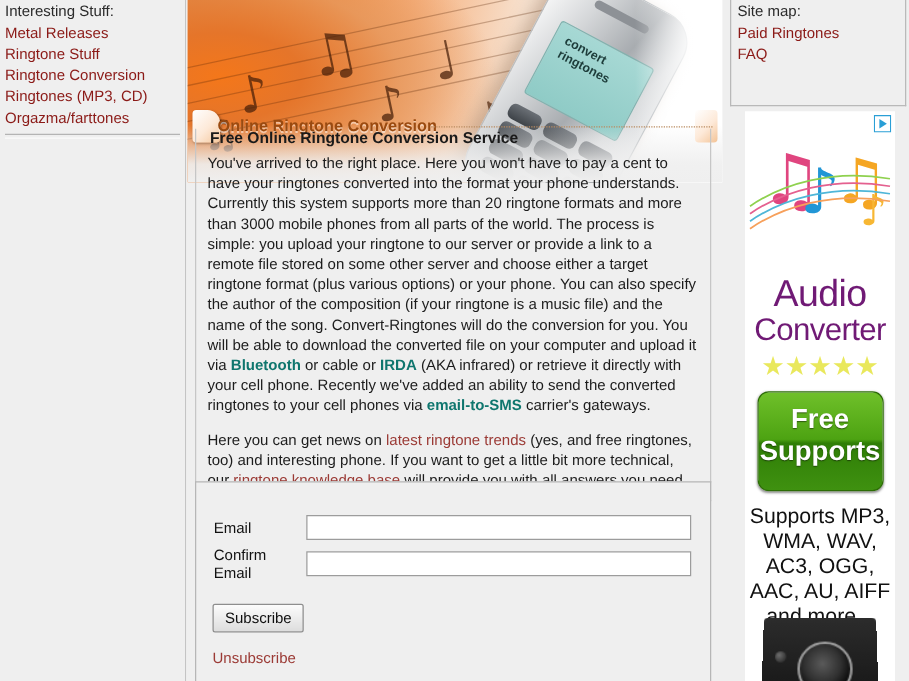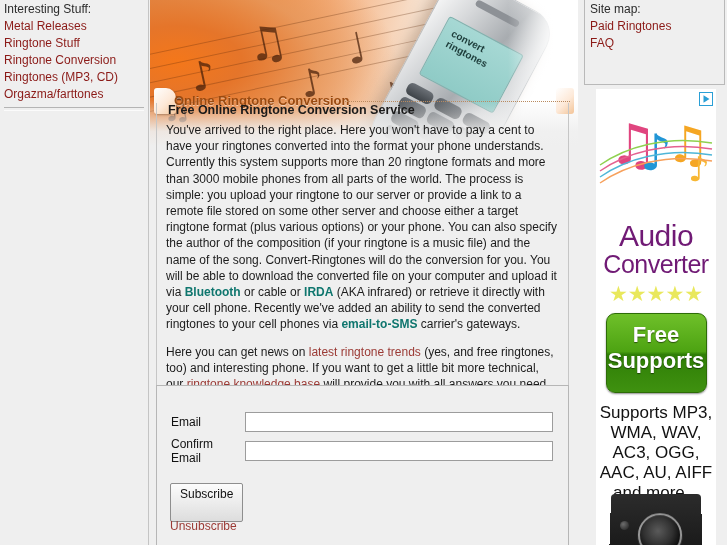--- a/index.html
+++ b/index.html
@@ -374,21 +374,21 @@
     background: #ffffff;
     font-family: "Liberation Sans", sans-serif;
     font-size: 12px;
     padding: 0 3px;
     box-sizing: border-box;
     color: #111;
   }
   #subscribe-button {
     position: absolute;
     left: 13px; top: 97px;
-    padding: 3px 9px 20px 9px;
+    padding: 3px 9px 4px 9px;
     font-family: "Liberation Sans", sans-serif;
     font-size: 12px;
     color: #101010;
     background: linear-gradient(#fcfcfc, #dddddd);
     border: 1px solid #8e8e8e;
     border-radius: 2px;
     cursor: pointer;
   }
   #unsubscribe-link {
     position: absolute;

